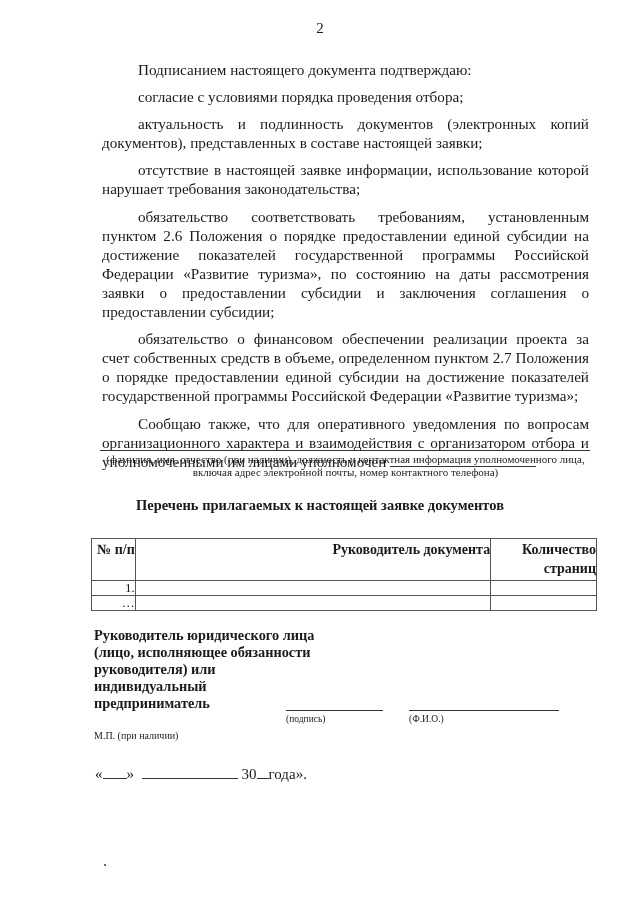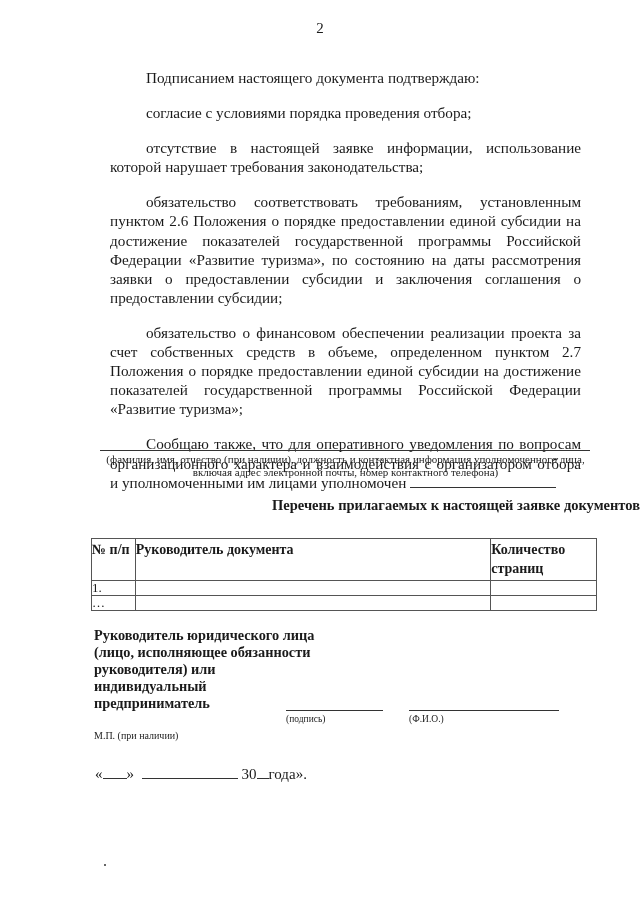--- a/index.html
+++ b/index.html
@@ -10,45 +10,45 @@
     }
     .page-number {
       position: absolute; top: 20px; left: 0; width: 640px;
       text-align: center; font-size: 15px;
     }
     .body-text {
       position: absolute; left: 94px; top: 52px; width: 503px;
       font-size: 15.2px; line-height: 19.1px;
     }
     .body-text p {
-      margin: 16px; text-indent: 36px; text-align: justify;
+      margin: 8px; text-indent: 36px; text-align: justify;
     }
     .body-text p.last-line-fill { text-align: justify; text-align-last: left; }
     .fill-line {
       display: inline-block; width: 146px; border-bottom: 1px solid #333;
       height: 14px; vertical-align: baseline; margin-left: 4px;
     }
     .contact-line {
       position: absolute; left: 100px; top: 450px; width: 490px;
       border-top: 1px solid #333;
     }
     .contact-caption {
       position: absolute; left: 94px; top: 453px; width: 503px;
       text-align: center; font-size: 11px; line-height: 13px; color: #222;
     }
     .section-title {
       position: absolute; left: 0; top: 497px; width: 640px;
-      text-align: right; font-weight: bold; font-size: 14.5px;
+      text-align: center; font-weight: bold; font-size: 14.5px;
     }
     table.docs {
       position: absolute; left: 91px; top: 538px; width: 506px;
       border-collapse: collapse; font-size: 14px;
     }
     table.docs th, table.docs td {
-      border: 1px solid #555; padding: 0; text-align: left;
+      border: 1px solid #555; padding: 0; text-align: right;
       font-weight: bold; vertical-align: top;
     }
     table.docs th { height: 40px; line-height: 19px; padding-top: 1px; }
     table.docs td { height: 14px; line-height: 14px; font-weight: normal; font-size: 13px; }
     .col-num { width: 43px; }
     .col-name { width: 356px; }
     .col-pages { width: 105px; }
     .signer-title {
       position: absolute; left: 94px; top: 627px; width: 230px;
       font-weight: bold; font-size: 14.3px; line-height: 17px;
@@ -73,20 +73,21 @@
     }
   </style>
 </head>
 <body>
 
 <div class="page-number">2</div>
 
 <div class="body-text">
   <p>Подписанием настоящего документа подтверждаю:</p>
   <p>согласие с условиями порядка проведения отбора;</p>
+  <p>актуальность и подлинность документов (электронных копий документов), представленных в составе настоящей заявки;</p>
   <p>отсутствие в настоящей заявке информации, использование которой нарушает требования законодательства;</p>
   <p>обязательство соответствовать требованиям, установленным пунктом 2.6 Положения о порядке предоставлении единой субсидии на достижение показателей государственной программы Российской Федерации «Развитие туризма», по состоянию на даты рассмотрения заявки о предоставлении субсидии и заключения соглашения о предоставлении субсидии;</p>
   <p>обязательство о финансовом обеспечении реализации проекта за счет собственных средств в объеме, определенном пунктом 2.7 Положения о порядке предоставлении единой субсидии на достижение показателей государственной программы Российской Федерации «Развитие туризма»;</p>
   <p class="last-line-fill"><span>Сообщаю также, что для оперативного уведомления по вопросам организационного характера и взаимодействия с организатором отбора и уполномоченными им лицами уполномочен</span><span class="fill-line"></span></p>
 </div>
 
 <div class="contact-line"></div>
 <div class="contact-caption">(фамилия, имя, отчество (при наличии), должность и контактная информация уполномоченного лица, включая адрес электронной почты, номер контактного телефона)</div>
 
 <div class="section-title">Перечень прилагаемых к настоящей заявке документов</div>

